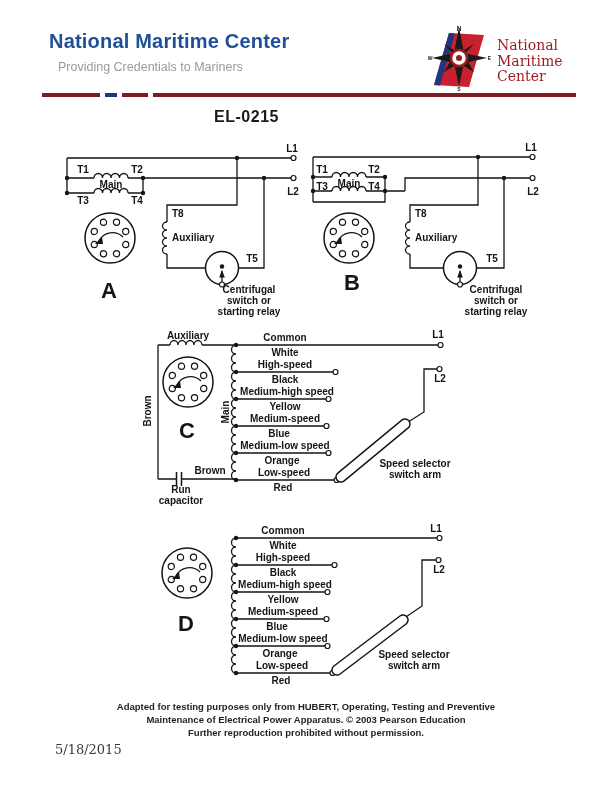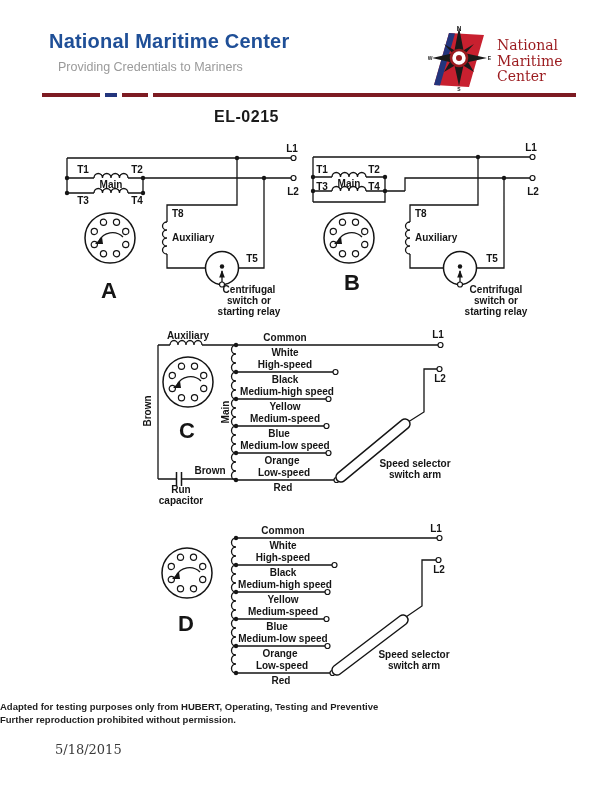--- a/index.html
+++ b/index.html
@@ -23,21 +23,21 @@
   .wire{stroke:#151515;stroke-width:1.3;fill:none;}
   .thick{stroke:#151515;stroke-width:1.5;fill:none;}
   .dot{fill:#151515;stroke:none;}
   .term{fill:#ffffff;stroke:#151515;stroke-width:1.2;}
   .lbl{font:bold 10px "Liberation Sans",sans-serif;fill:#151515;text-anchor:middle;}
   .lbls{font:bold 10px "Liberation Sans",sans-serif;fill:#151515;text-anchor:start;}
   .big{font:bold 22px "Liberation Sans",sans-serif;fill:#151515;text-anchor:middle;}
   .armb{stroke:#151515;stroke-width:11.5;stroke-linecap:round;fill:none;}
   .armw{stroke:#ffffff;stroke-width:8.6;stroke-linecap:round;fill:none;}
   
-  #footer{position:absolute;left:0;top:701px;width:612px;
+  #footer{position:absolute;left:0;top:701px;width:612px;text-align:center;
           font-size:9.5px;font-weight:bold;color:#1f1f1f;line-height:12.9px;}
   #date{position:absolute;left:55px;top:742px;font-family:"DejaVu Serif","Liberation Serif",serif;
         font-size:13px;color:#3a3a3a;}
 </style>
 </head>
 <body>
 
 <div id="page">
 
   <div id="brand">National Maritime Center</div>
@@ -238,17 +238,18 @@
       <text x="282" y="669" class="lbl">Low-speed</text>
       <text x="281" y="684" class="lbl">Red</text>
       <text x="414" y="658" class="lbl">Speed selector</text>
       <text x="414" y="669" class="lbl">switch arm</text>
       <text x="186" y="631" class="big">D</text>
     </g>
   </svg>
 
   <div id="footer">
     <div>Adapted for testing purposes only from HUBERT, Operating, Testing and Preventive</div>
+    <div>Maintenance of Electrical Power Apparatus. © 2003 Pearson Education</div>
     <div>Further reproduction prohibited without permission.</div>
   </div>
   <div id="date">5/18/2015</div>
 
 </div>
 
 </body></html>

